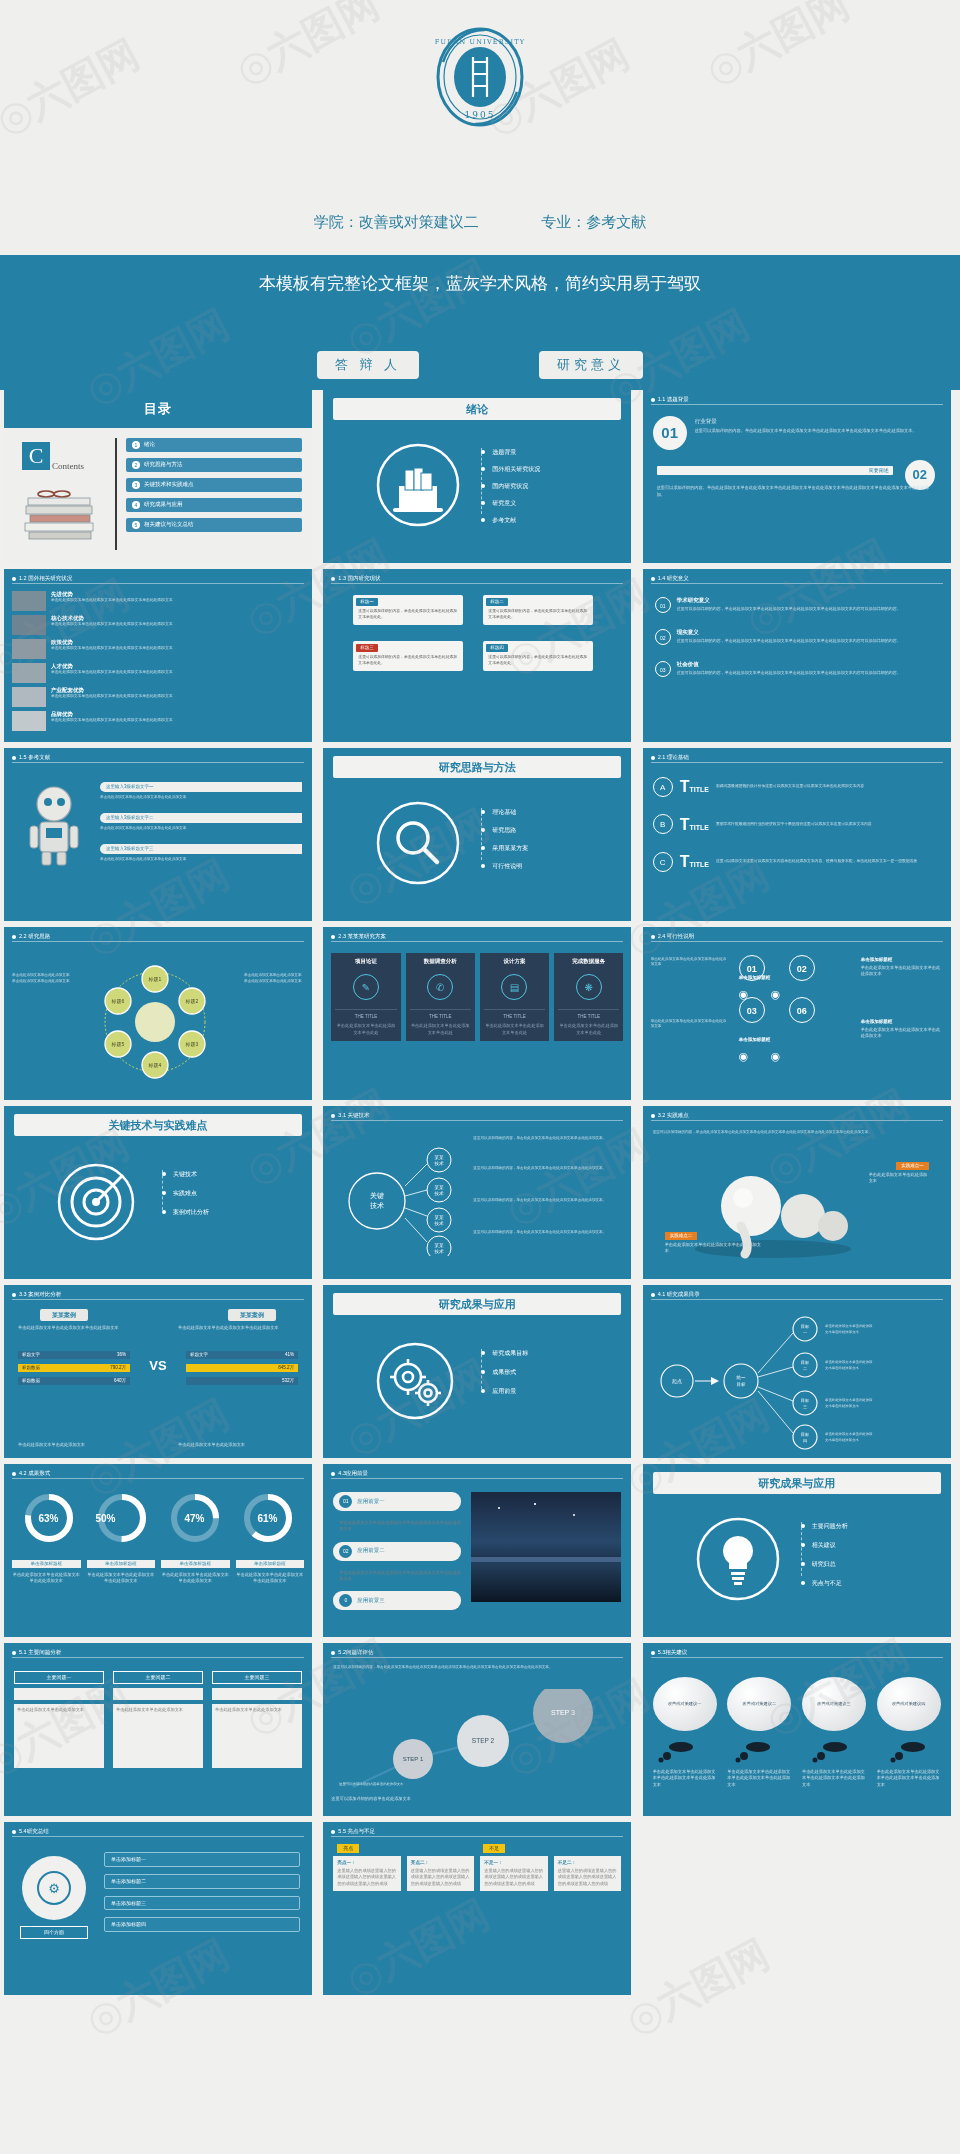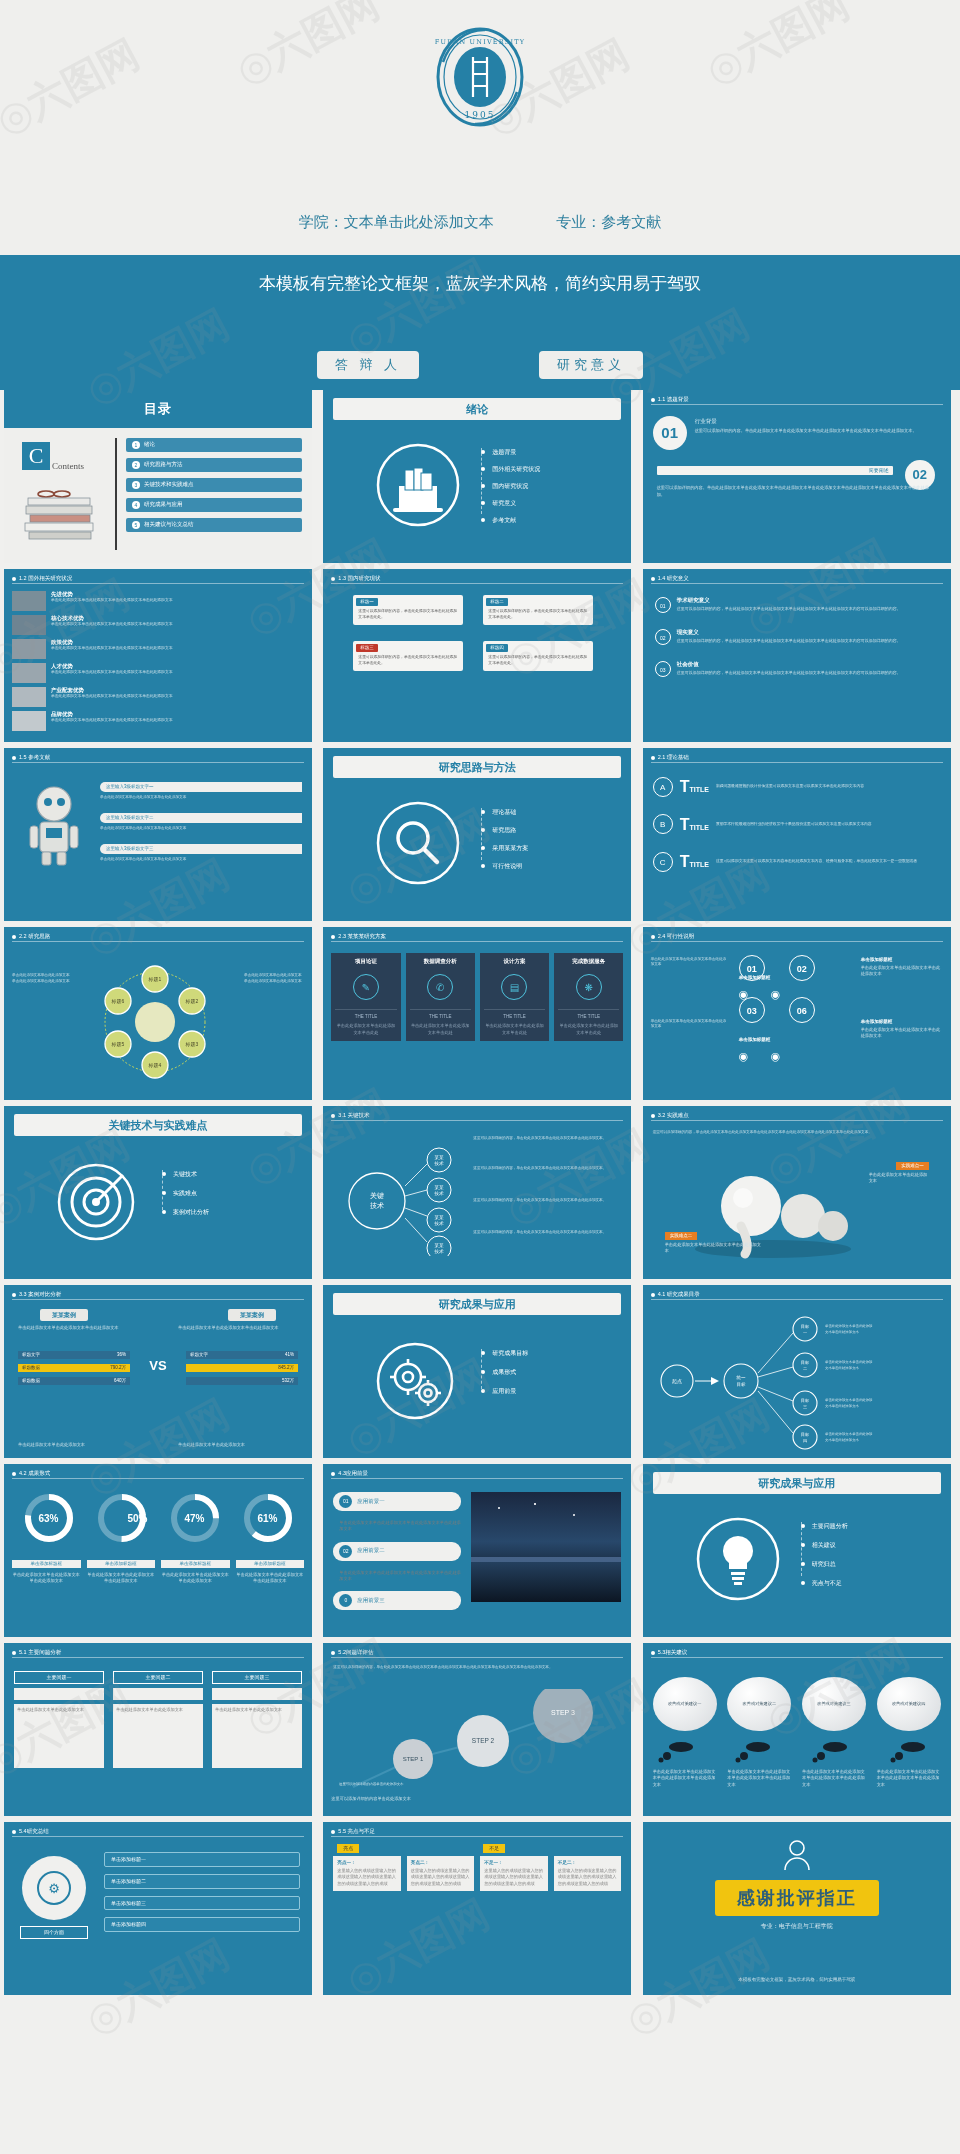--- a/index.html
+++ b/index.html
@@ -111,21 +111,21 @@
         <ellipse cx="55" cy="55" rx="36" ry="42" fill="none" stroke="#2580a6" stroke-width="1.2"></ellipse>
         <ellipse cx="55" cy="55" rx="26" ry="30" fill="#2580a6"></ellipse>
         <path d="M 48 35 L 48 75 M 48 40 L 62 40 M 48 52 L 62 52 M 48 64 L 62 64 M 62 35 L 62 75" stroke="#fff" stroke-width="2.2" fill="none"></path>
         <path d="M 18 40 A 44 50 0 0 1 60 8" fill="none" stroke="#2580a6" stroke-width="2.5"></path>
         <path d="M 92 70 A 44 50 0 0 1 50 102" fill="none" stroke="#2580a6" stroke-width="2.5"></path>
         <text x="55" y="22" font-size="6.5" fill="#2580a6" text-anchor="middle" font-family="DejaVu Serif, serif" letter-spacing="1.2">FUDAN UNIVERSITY</text>
         <text x="55" y="96" font-size="9" fill="#2580a6" text-anchor="middle" font-family="DejaVu Serif, serif" letter-spacing="2">1905</text>
       </svg>
     </div>
     <div class="cover-sub">
-      <span>学院：文本单击此处添加文本</span>
+      <span>学院：改善或对策建议二</span>
       <span class="gap"></span>
       <span>专业：参考文献</span>
     </div>
   </div>
 
   <div class="cover-bottom">
     <div class="cb-line1">本模板有完整论文框架，蓝灰学术风格，简约实用易于驾驭</div>
     <div class="cb-buttons">
       <div class="cb-btn">答 辩 人</div>
       <div class="cb-btn">研究意义</div>
@@ -752,21 +752,21 @@
         </div>
       <div class="underline"></div>
       <div style="position:absolute;left:8px;top:28px;right:8px;display:flex;justify-content:space-around;">
         <div style="text-align:center;">
           <svg width="52" height="52">
               <circle cx="26" cy="26" r="21" fill="none" stroke="rgba(255,255,255,.3)" stroke-width="6"></circle>
             <circle cx="26" cy="26" r="21" fill="none" stroke="#fff" stroke-width="6" stroke-dasharray="101 132" transform="rotate(-90 26 26)"></circle>
             </svg>
           <div style="margin-top:-34px;font-size:10px;font-weight:bold;">63%</div>
         </div>
-        <div style="text-align:right;">
+        <div style="text-align:left;">
           <svg width="52" height="52">
               <circle cx="26" cy="26" r="21" fill="none" stroke="rgba(255,255,255,.3)" stroke-width="6"></circle>
             <circle cx="26" cy="26" r="21" fill="none" stroke="#fff" stroke-width="6" stroke-dasharray="66 132" transform="rotate(-90 26 26)"></circle>
             </svg>
           <div style="margin-top:-34px;font-size:10px;font-weight:bold;">50%</div>
         </div>
         <div style="text-align:center;">
           <svg width="52" height="52">
               <circle cx="26" cy="26" r="21" fill="none" stroke="rgba(255,255,255,.3)" stroke-width="6"></circle>
             <circle cx="26" cy="26" r="21" fill="none" stroke="#fff" stroke-width="6" stroke-dasharray="33 132" transform="rotate(-90 26 26)"></circle>
@@ -1003,30 +1003,20 @@
           <div style="font-size:4.6px;font-weight:bold;color:#2580a6;">不足一：</div>
           <div class="lorem dk" style="margin-top:2px;">这里输入您的成绩这里输入您的成绩这里输入您的成绩这里输入您的成绩这里输入您的成绩</div>
         </div>
         <div style="flex:1;background:#f0f0ee;padding:4px;">
           <div style="font-size:4.6px;font-weight:bold;color:#2580a6;">不足二：</div>
           <div class="lorem dk" style="margin-top:2px;">这里输入您的成绩这里输入您的成绩这里输入您的成绩这里输入您的成绩这里输入您的成绩</div>
         </div>
       </div>
     </div>
 
-    <div class="slide">
-      <svg style="position:absolute;left:50%;top:16px;transform:translateX(-50%);" width="34" height="34">
-        <circle cx="17" cy="10" r="7" fill="none" stroke="#fff" stroke-width="1.6"></circle>
-        <path d="M 5 32 a 12 12 0 0 1 24 0" fill="none" stroke="#fff" stroke-width="1.6"></path>
-      </svg>
-      <div style="position:absolute;left:50%;top:58px;transform:translateX(-50%);background:#f1c40f;color:#2d5f7a;
-                  font-size:18px;font-weight:bold;padding:6px 22px;border-radius:3px;letter-spacing:2px;white-space:nowrap;">感谢批评指正</div>
-      <div style="position:absolute;left:0;right:0;top:100px;text-align:center;font-size:6px;color:#dceaf1;">专业：电子信息与工程学院</div>
-      <div style="position:absolute;left:0;right:0;bottom:12px;text-align:center;font-size:4.5px;color:#cfe2ea;">本模板有完整论文框架，蓝灰学术风格，简约实用易于驾驭</div>
-    </div>
 
   </div>
 
   <div class="wm">
     <div class="w" style="left:-10px;top:60px;">◎六图网</div>
     <div class="w" style="left:230px;top:10px;">◎六图网</div>
     <div class="w" style="left:480px;top:60px;">◎六图网</div>
     <div class="w" style="left:700px;top:10px;">◎六图网</div>
     <div class="w" style="left:80px;top:330px;">◎六图网</div>
     <div class="w" style="left:340px;top:280px;">◎六图网</div>

